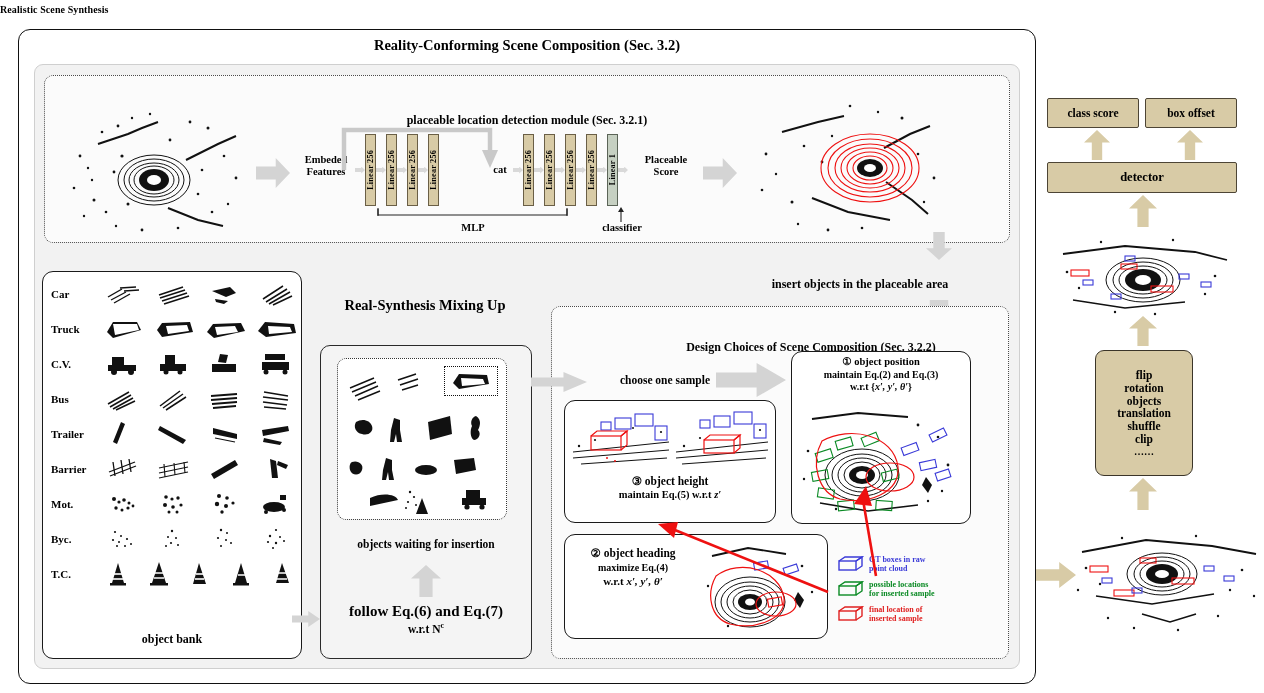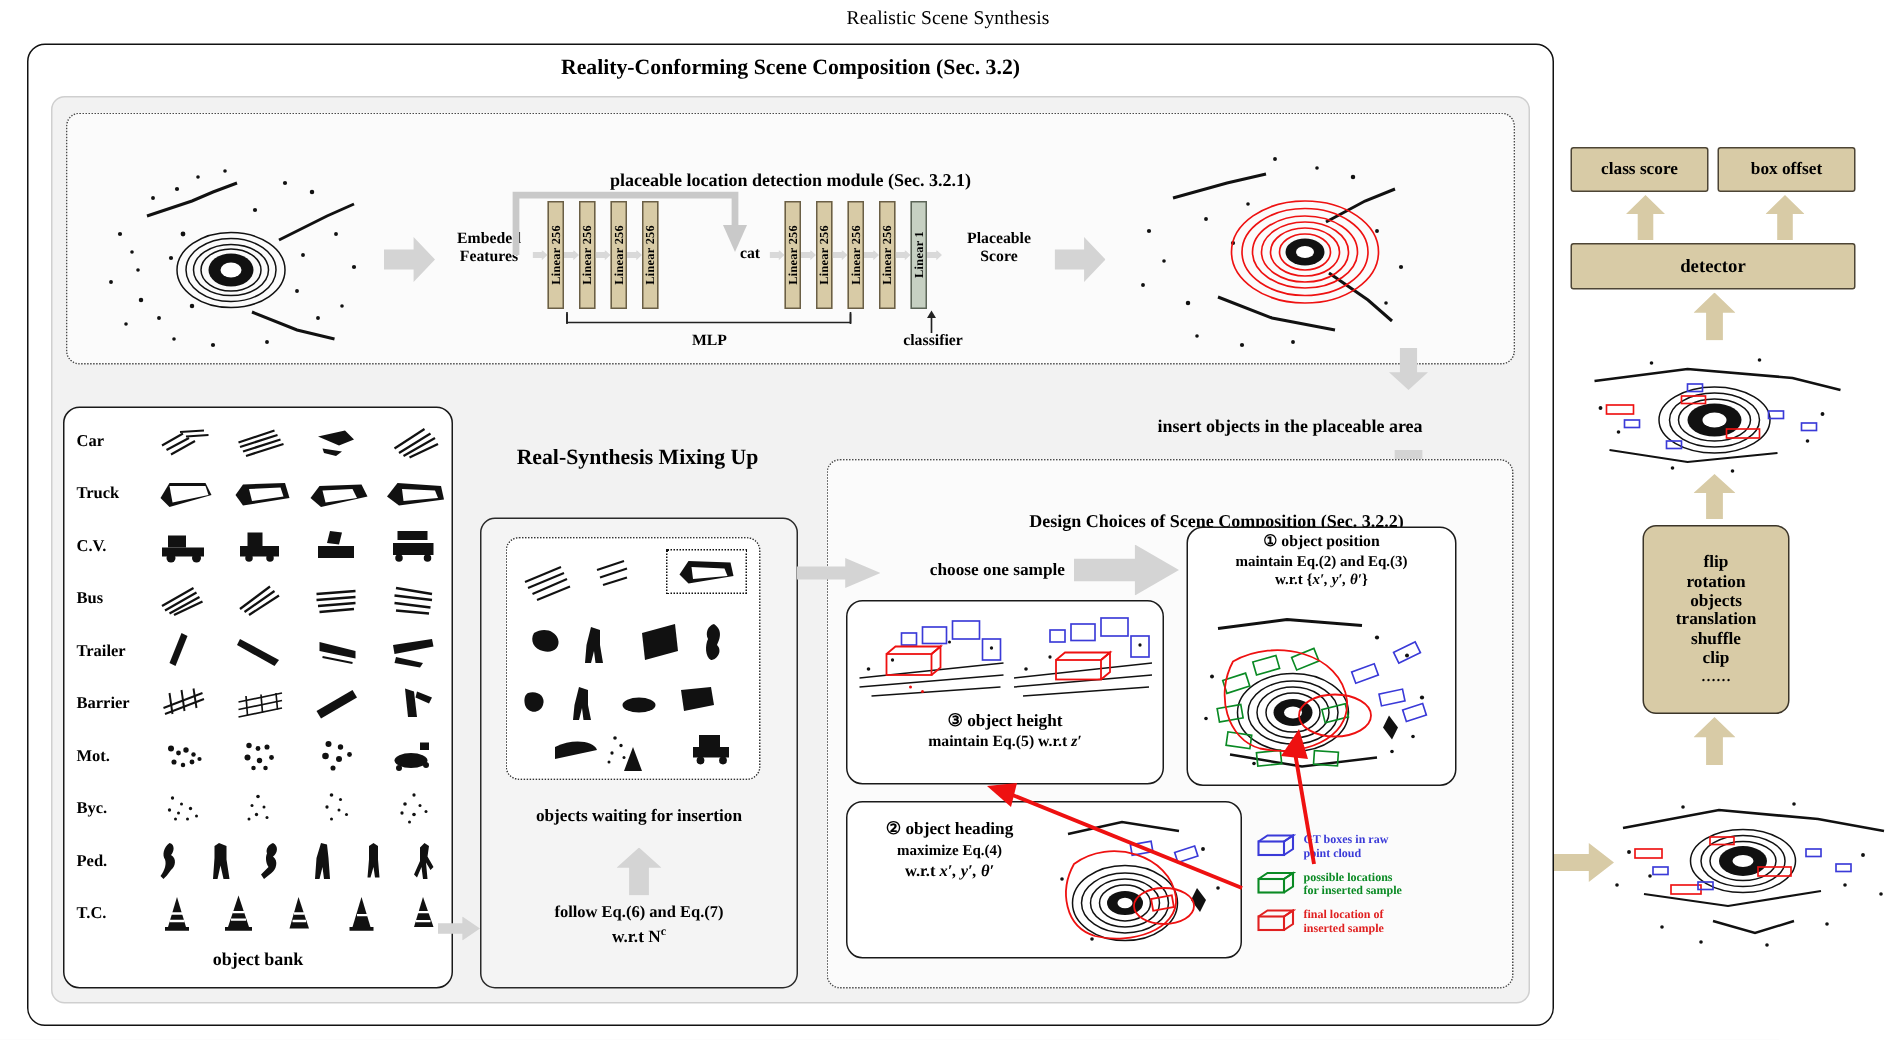--- a/index.html
+++ b/index.html
@@ -6,21 +6,21 @@
   html, body { margin:0; padding:0; background:#ffffff; }
   body {
     width:1264px; height:693px; position:relative; overflow:hidden;
     font-family:"Liberation Serif", serif;
     color:#000;
   }
   .abs { position:absolute; }
 
   
   .title-main {
-    font-weight:normal; font-size:13px; text-align:center; width:100%;
+    font-weight:bold; font-size:10px; width:100%;
     letter-spacing:.1px;
   }
   .sec-title { font-weight:bold; font-size:14.5px; text-align:center; }
   .sub-title { font-weight:bold; font-size:12px; text-align:center;margin-top:20px; }
   .small-b   { font-weight:bold; font-size:10.5px; }
 
   
   .panel-outer {
     border:1.6px solid #111; border-radius:12px; background:#fff;
   }
@@ -550,43 +550,20 @@
             <circle cx="22" cy="11" r="1"></circle>
             <circle cx="10" cy="16" r="1.1"></circle>
             <circle cx="18" cy="17" r="1.2"></circle>
             <circle cx="26" cy="15" r="1"></circle>
             <circle cx="15" cy="22" r="1"></circle>
           </g>
         </svg>
     </div>
   </div>
   <div class="ob-row">
-    <div class="ob-label">Ped.</div>
-    <div class="ob-items">
-      <svg width="30" height="28" viewBox="0 0 30 28">
-          <path d="M13 2 C17 3 16 8 14 10 C18 12 17 18 14 20 C12 23 10 25 9 26 L7 24 C10 20 11 16 10 13 C8 10 9 5 13 2 Z" fill="#111"></path>
-        </svg>
-      <svg width="30" height="28" viewBox="0 0 30 28">
-          <path d="M12 2 L17 4 L17 13 L19 26 L15 26 L13 17 L11 26 L8 26 L9 12 L9 4 Z" fill="#111"></path>
-        </svg>
-      <svg width="30" height="28" viewBox="0 0 30 28">
-          <path d="M14 2 C18 4 17 9 14 11 C18 14 16 20 13 22 L8 26 L6 23 L11 18 C9 15 9 11 10 9 C9 6 11 3 14 2 Z" fill="#111"></path>
-        </svg>
-      <svg width="30" height="28" viewBox="0 0 30 28">
-          <path d="M12 2 L16 3 L17 12 L18 26 L14 26 L13 18 L11 26 L8 26 L9 12 Z" fill="#111"></path>
-        </svg>
-      <svg width="30" height="28" viewBox="0 0 30 28">
-          <path d="M13 2 L16 4 L16 13 L17 25 L14 25 L13 18 L11 25 L9 25 L10 13 L10 4 Z" fill="#111"></path>
-        </svg>
-      <svg width="30" height="28" viewBox="0 0 30 28">
-          <path d="M13 2 L16 4 L15 11 L19 18 L17 20 L14 15 L15 26 L12 26 L11 18 L8 25 L6 23 L10 14 L10 5 Z" fill="#111"></path>
-        </svg>
-    </div>
-  </div>
-  <div class="ob-row">
     <div class="ob-label">T.C.</div>
     <div class="ob-items">
       <svg width="28" height="28" viewBox="0 0 28 28">
           <path d="M14 3 L20 23 L8 23 Z" fill="#111"></path>
           <rect x="6" y="23" width="16" height="2.5" fill="#111"></rect>
           <path d="M10 14 L18 14" stroke="#fff" stroke-width="1.6"></path>
           <path d="M9 19 L19 19" stroke="#fff" stroke-width="1.6"></path>
         </svg>
       <svg width="28" height="28" viewBox="0 0 28 28">
           <path d="M14 2 L21 23 L7 23 Z" fill="#111"></path>
@@ -665,21 +642,21 @@
       </g>
     <path d="M11 10 L33 11 L35 16 L12 18 Z" fill="#fff"></path>
   </svg>
 </div>
 
 <div class="abs small-b" style="left:320px; top:538px; width:212px; text-align:center; font-size:11.5px;">objects waiting for insertion</div>
 
 <div class="abs garrow-u" style="left:411px; top:565px; width:30px; height:32px;"></div>
 
 <div class="abs" style="left:320px; top:602px; width:212px; text-align:center; line-height:1.25;">
-  <div class="small-b" style="font-size:11px;">follow Eq.(6) and Eq.(7)</div>
+  <div class="small-b" style="font-size:15px;">follow Eq.(6) and Eq.(7)</div>
   <div class="small-b" style="font-size:11.5px;">
     <span>w.r.t N</span><sup style="font-size:8px;">c</sup>
   </div>
 </div>
 
 <div class="abs garrow-r" style="left:292px; top:611px; width:28px; height:16px;"></div>
 
 <div class="abs small-b" style="left:700px; top:277px; width:320px; text-align:center; font-size:12px;">insert objects in the placeable area</div>
 
 <div class="abs garrow-d" style="left:926px; top:232px; width:26px; height:28px;"></div>

